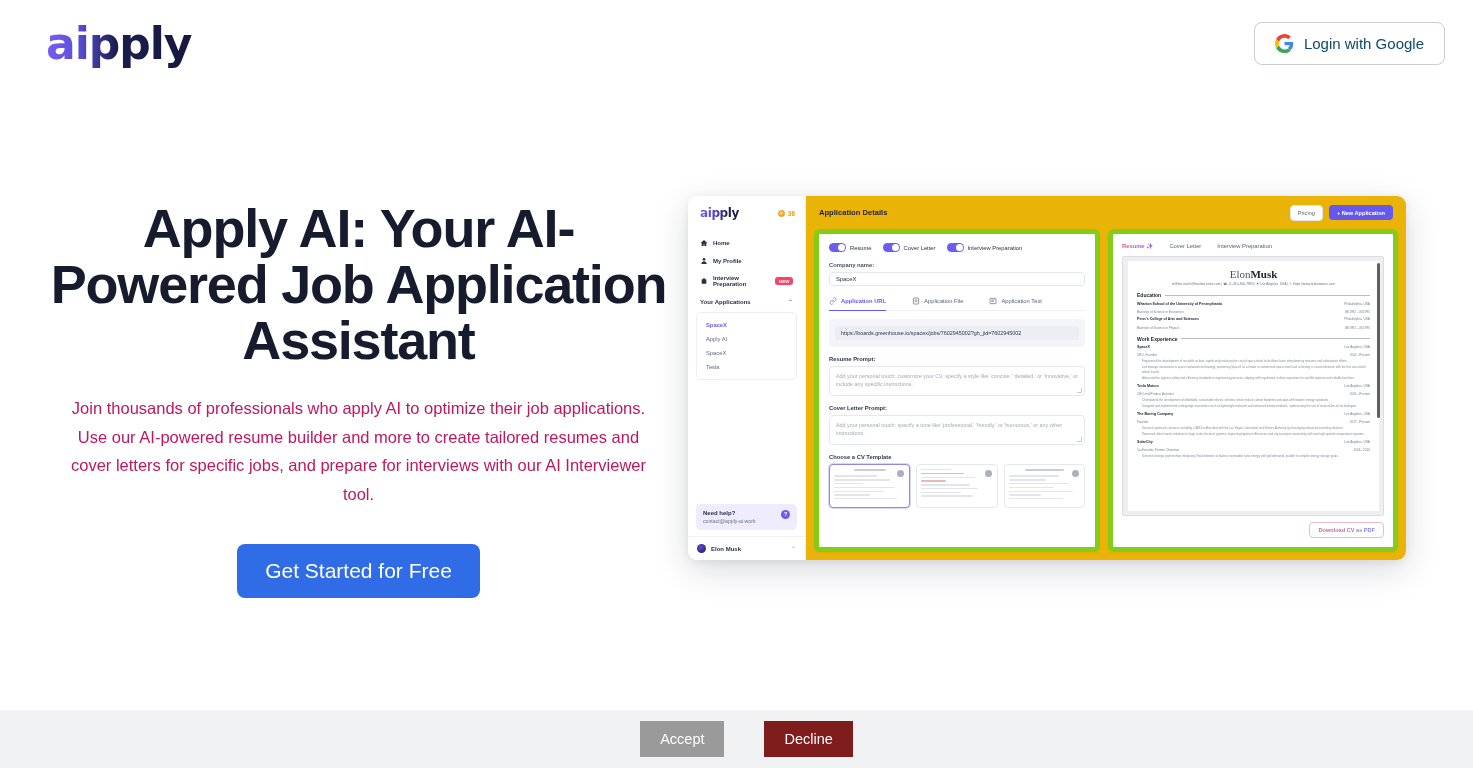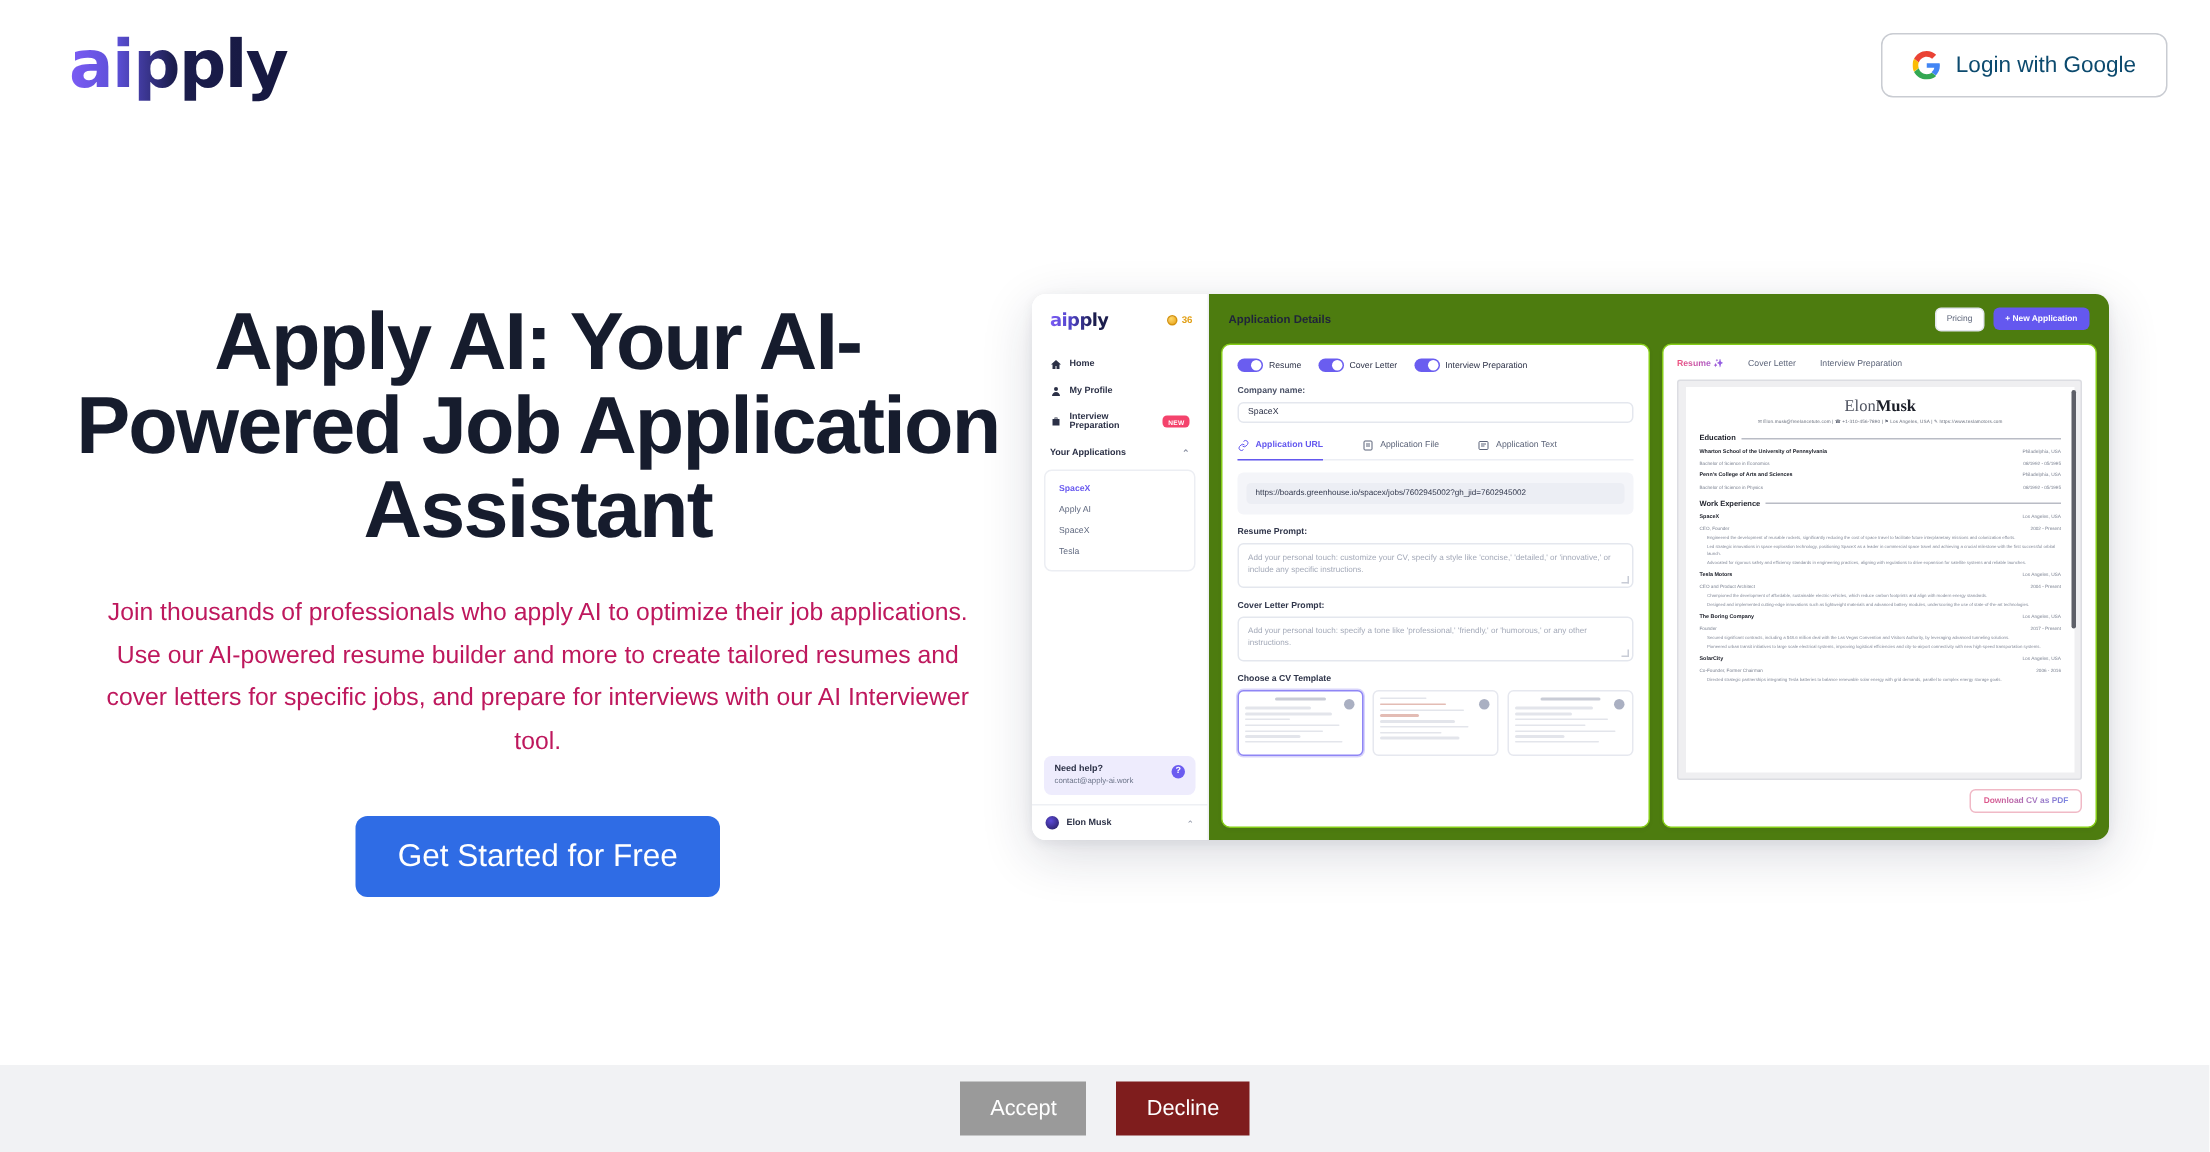--- a/index.html
+++ b/index.html
@@ -113,39 +113,39 @@
     position:absolute; left:0; right:0; bottom:0; height: 24px;
     border-top: 1px solid #eef0f4; display:flex; align-items:center;
     padding: 0 9px; gap: 5px;
   }
   .ms-avatar {
     width: 9px; height: 9px; border-radius:50%;
     background: radial-gradient(circle at 40% 35%, #5c4ad8, #221a52);
   }
   .ms-user .nm { font-size: 6px; font-weight:600; color:#2b3046; }
 
-  .mock-main { flex: 1; background: #4d7c0f; display:flex; flex-direction: column; }
+  .mock-main { flex: 1; background: #eab308; display:flex; flex-direction: column; }
   .mm-head {
     height: 33px; display:flex; align-items:center; justify-content:space-between;
     padding: 0 13px;
   }
   .mm-title { font-size: 7.6px; font-weight: 700; color:#20253a; }
   .mm-btns { display:flex; align-items:center; gap: 6px; }
   .btn-pricing {
     font-size: 5.6px; color:#5b6378; background:#fff; border:1px solid #e2e5ec;
     border-radius: 4px; padding: 4px 7px;
   }
   .btn-newapp {
     font-size: 5.6px; color:#fff; background:#6458ef;
     border-radius: 4px; padding: 4.5px 8px; font-weight:600;
   }
   .mm-body { flex:1; display:flex; gap: 8px; padding: 0 8px 8px 8px; }
 
   .card {
-    background:#fff; border-radius: 6px; border:1px solid #84cc16;
+    background:#fff; border-radius: 6px; border:5px solid #84cc16;
     box-shadow: 0 1px 3px rgba(30,40,80,.05);
   }
   .col-form { width: 286px; padding: 9px 10px; overflow:hidden; }
   .toggles { display:flex; align-items:center; gap: 11px; margin-bottom: 10px; }
   .tg { display:flex; align-items:center; gap: 4px; }
   .tg .sw {
     width: 17px; height: 9px; border-radius: 9px; background:#6a5df0; position:relative;
   }
   .tg .sw::after {
     content:""; position:absolute; right:1px; top:1px;
@@ -241,21 +241,21 @@
   }
 
   
   .cookie {
     position:absolute; left:0; bottom:0; width: 1473px; height: 58px;
     background:#f1f2f4; display:flex; align-items:center; justify-content:center; gap: 20px;
   }
   .cookie-text { font-size: 14.5px; color:#222733; }
   .cookie-btn {
     border:none; border-radius: 0; color:#fff; font-size: 14.5px;
-    padding: 10px 20px; cursor:pointer;
+    padding: 10px 20px; cursor:pointer;margin-left:20px;
   }
   .cookie-btn.accept { background:#9a9a9a; }
   .cookie-btn.decline { background:#7f1d1d; }
 </style>
 </head>
 <body>
 
 <div class="page">
 
   <div class="header">

